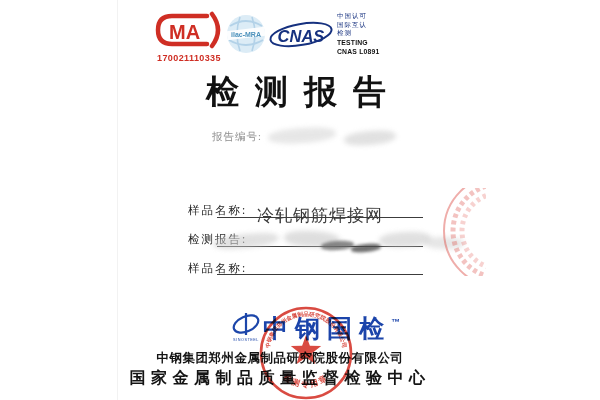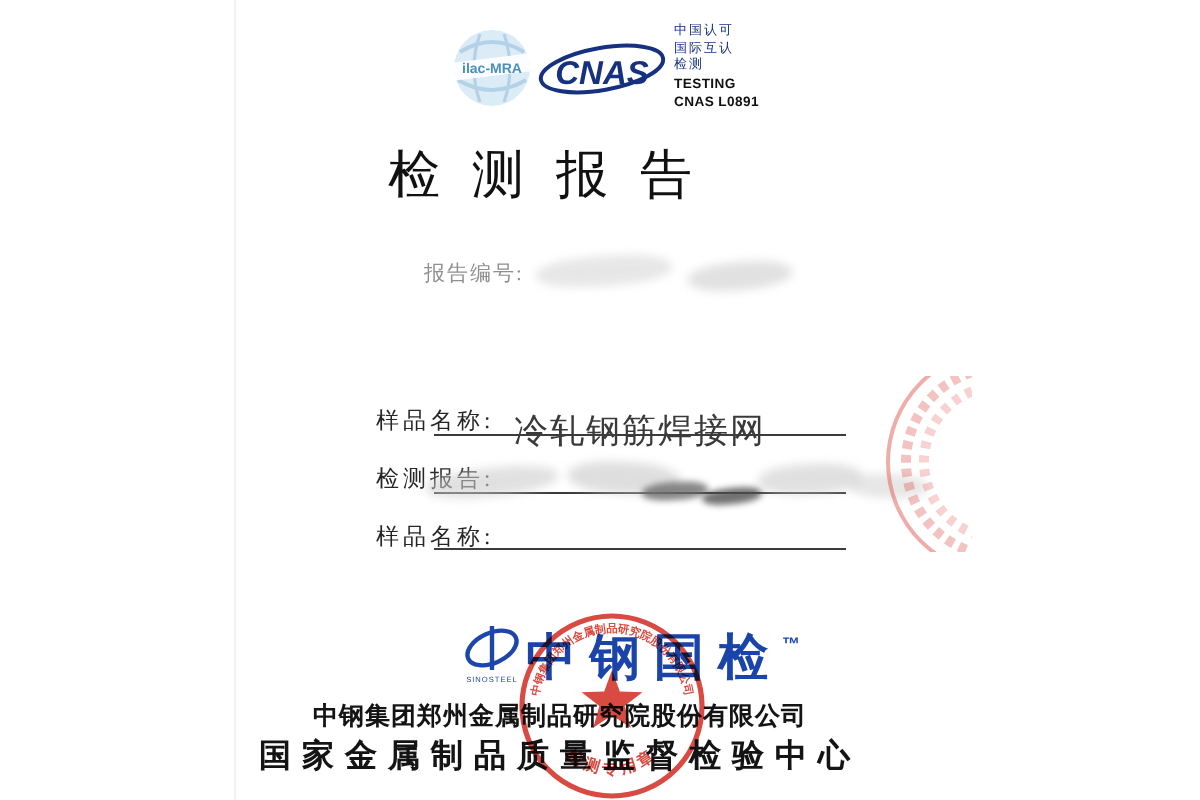--- a/index.html
+++ b/index.html
@@ -13,21 +13,21 @@
   .cma-box { left:153px; top:11px; width:72px; }
   .cma-num { width:72px; text-align:center; margin-top:0px; font-size:9px; font-weight:bold;
              color:#cf2e24; letter-spacing:0.4px; font-family:"Liberation Sans", sans-serif; }
   .ilac-svg { left:226px; top:14px; }
   .cnas-svg { left:268px; top:18px; }
   .cnas-side { left:337px; top:12px; font-family:"Liberation Sans", sans-serif; }
   .cnas-side .zh { font-size:6.5px; color:#16317f; letter-spacing:1px; line-height:8.6px; }
   .cnas-side .en { font-size:6.8px; color:#111; font-weight:bold; line-height:9.5px; letter-spacing:0.2px; }
 
   
-  .title { left:194px; top:70px; font-size:26px; font-weight:normal; color:#111;
+  .title { left:206px; top:70px; font-size:33px; font-weight:bold; color:#111;
            letter-spacing:16px; white-space:nowrap; }
 
   
   .report-no { left:212px; top:130px; font-size:10.5px; color:#8f8f8f; letter-spacing:1px; }
 
   
   .smudge { border-radius:45%; filter:blur(2.5px); }
 
   
   .f-label { left:164px; font-size:11.5px; font-weight:normal; color:#262626; letter-spacing:2px; white-space:nowrap;margin-left:24px; }
@@ -46,20 +46,28 @@
   .side-seal { left:428px; top:188px; opacity:0.85; }
   .sino-icon { left:229px; top:311px; z-index:1; }
 </style>
 </head>
 <body>
 
 <div class="page">
 
   <div class="abs doc-edge"></div>
 
+  <div class="abs cma-box">
+    <svg width="72" height="38" viewBox="0 0 72 38">
+      <path d="M 54 5 H 19 Q 5 5 5 19 Q 5 33 19 33 H 54" fill="none" stroke="#cf2e24" stroke-width="4.5" stroke-linecap="round"></path>
+      <path d="M 59 3 Q 71 19 59 35" fill="none" stroke="#cf2e24" stroke-width="4.5" stroke-linecap="round"></path>
+      <text x="16" y="27.5" font-size="20" font-weight="bold" fill="#cf2e24" font-family="Liberation Sans, sans-serif">MA</text>
+    </svg>
+    <div class="cma-num">170021110335</div>
+  </div>
 
   <svg class="abs ilac-svg" width="40" height="40" viewBox="0 0 40 40">
     <circle cx="20" cy="20" r="19" fill="#dcecf6"></circle>
     <path d="M4 12 Q20 2 36 12" fill="none" stroke="#b3d2e8" stroke-width="2"></path>
     <path d="M3 26 Q20 36 37 26" fill="none" stroke="#b3d2e8" stroke-width="2"></path>
     <path d="M14 3 Q8 20 14 37" fill="none" stroke="#b3d2e8" stroke-width="1.6"></path>
     <path d="M26 3 Q32 20 26 37" fill="none" stroke="#b3d2e8" stroke-width="1.6"></path>
     <rect x="1" y="15" width="38" height="9" fill="#ffffff" opacity="0.9" transform="rotate(-7 20 20)"></rect>
     <text x="20" y="22.5" text-anchor="middle" font-size="7" font-weight="bold" fill="#4a90bb" font-family="Liberation Sans, sans-serif">ilac-MRA</text>
   </svg>

